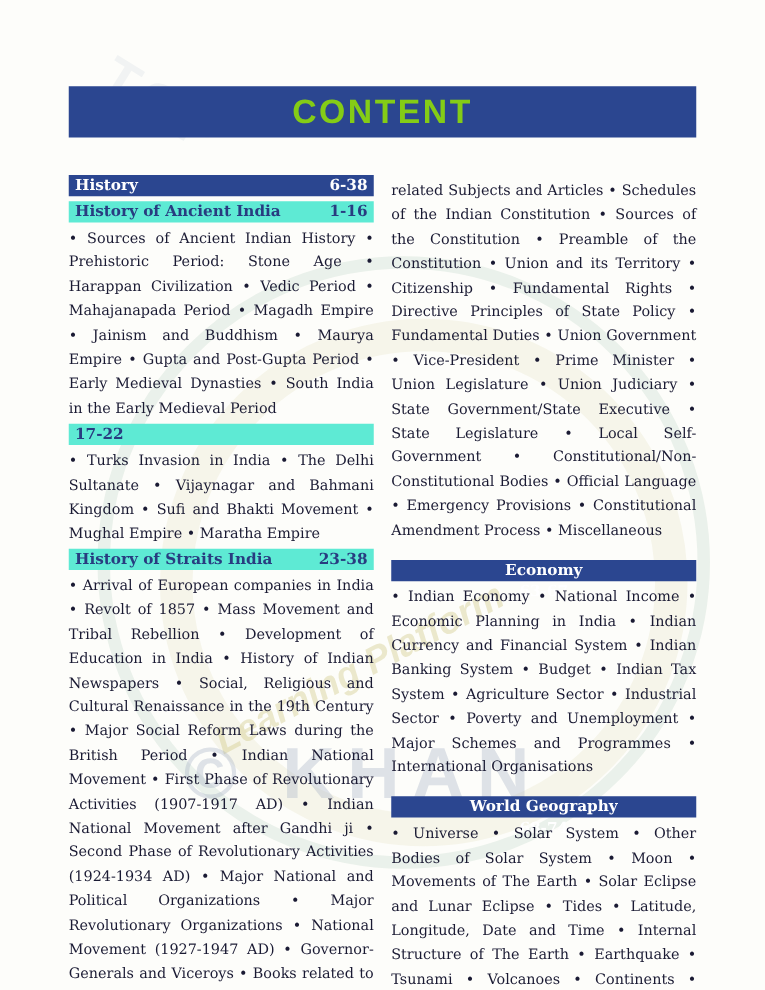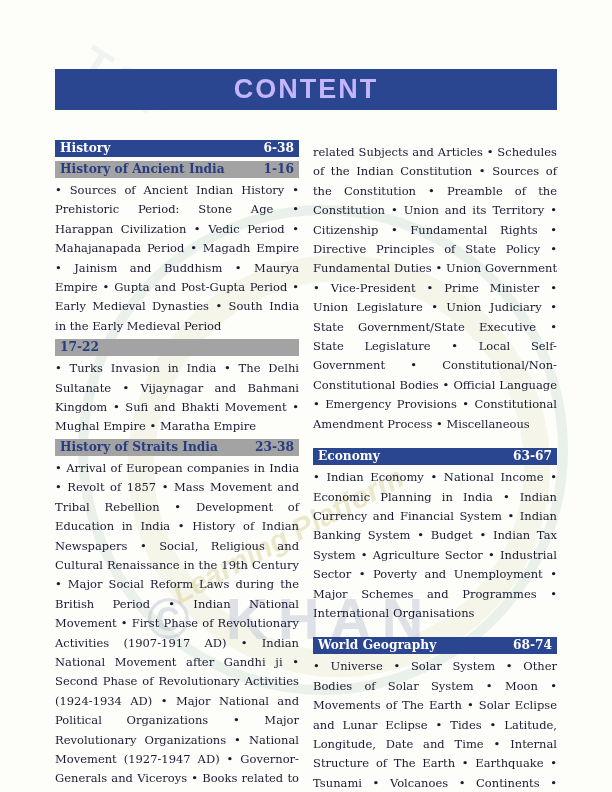--- a/index.html
+++ b/index.html
@@ -54,41 +54,41 @@
   
   .inner{
     position:absolute;left:55px;top:69px;width:502px;z-index:1;
   }
   .banner{
     background:#2b4690;
     height:41px;
     display:flex;align-items:center;justify-content:center;
     font-family:"Liberation Sans",sans-serif;
     font-weight:bold;font-size:27px;letter-spacing:2px;
-    color:#c4b5fd;
+    color:#84cc16;
   }
   .columns{
     display:flex;gap:14px;margin-top:30px;
   }
   .col{width:244px;display:flex;flex-direction:column;}
   .bar{
     display:flex;justify-content:space-between;align-items:center;
     padding:0 5px;height:17px;line-height:17px;
     font-size:12.2px;font-weight:bold;
     flex:none;
   }
   .bar-main{background:#2b4690;color:#ffffff;}
-  .bar-sub{background:#a3a3a3;color:#283c80;}
+  .bar-sub{background:#5eead4;color:#283c80;}
   .body-text{
     margin:3px 0 0 0;
     font-size:11.5px;line-height:19.4px;
     text-align:justify;
     color:#1a1a33;
   }
-  .mt2{margin-top:2px;}  .mt3{margin-top:3px;}  .mt4{margin-top:4px;}  .mt14{margin-top:14px;}
+  .mt2{margin-top:2px;}  .mt3{margin-top:3px;}  .mt4{margin-top:4px;}  .mt14{margin-top:14px;flex-direction:column;}
 </style>
 </head>
 <body>
 
 <div class="page">
 
   <div class="watermark">
     <div class="wm-ring-outer"></div>
     <div class="wm-ring-inner"></div>
     <div class="wm-top-arc">TOP</div>

